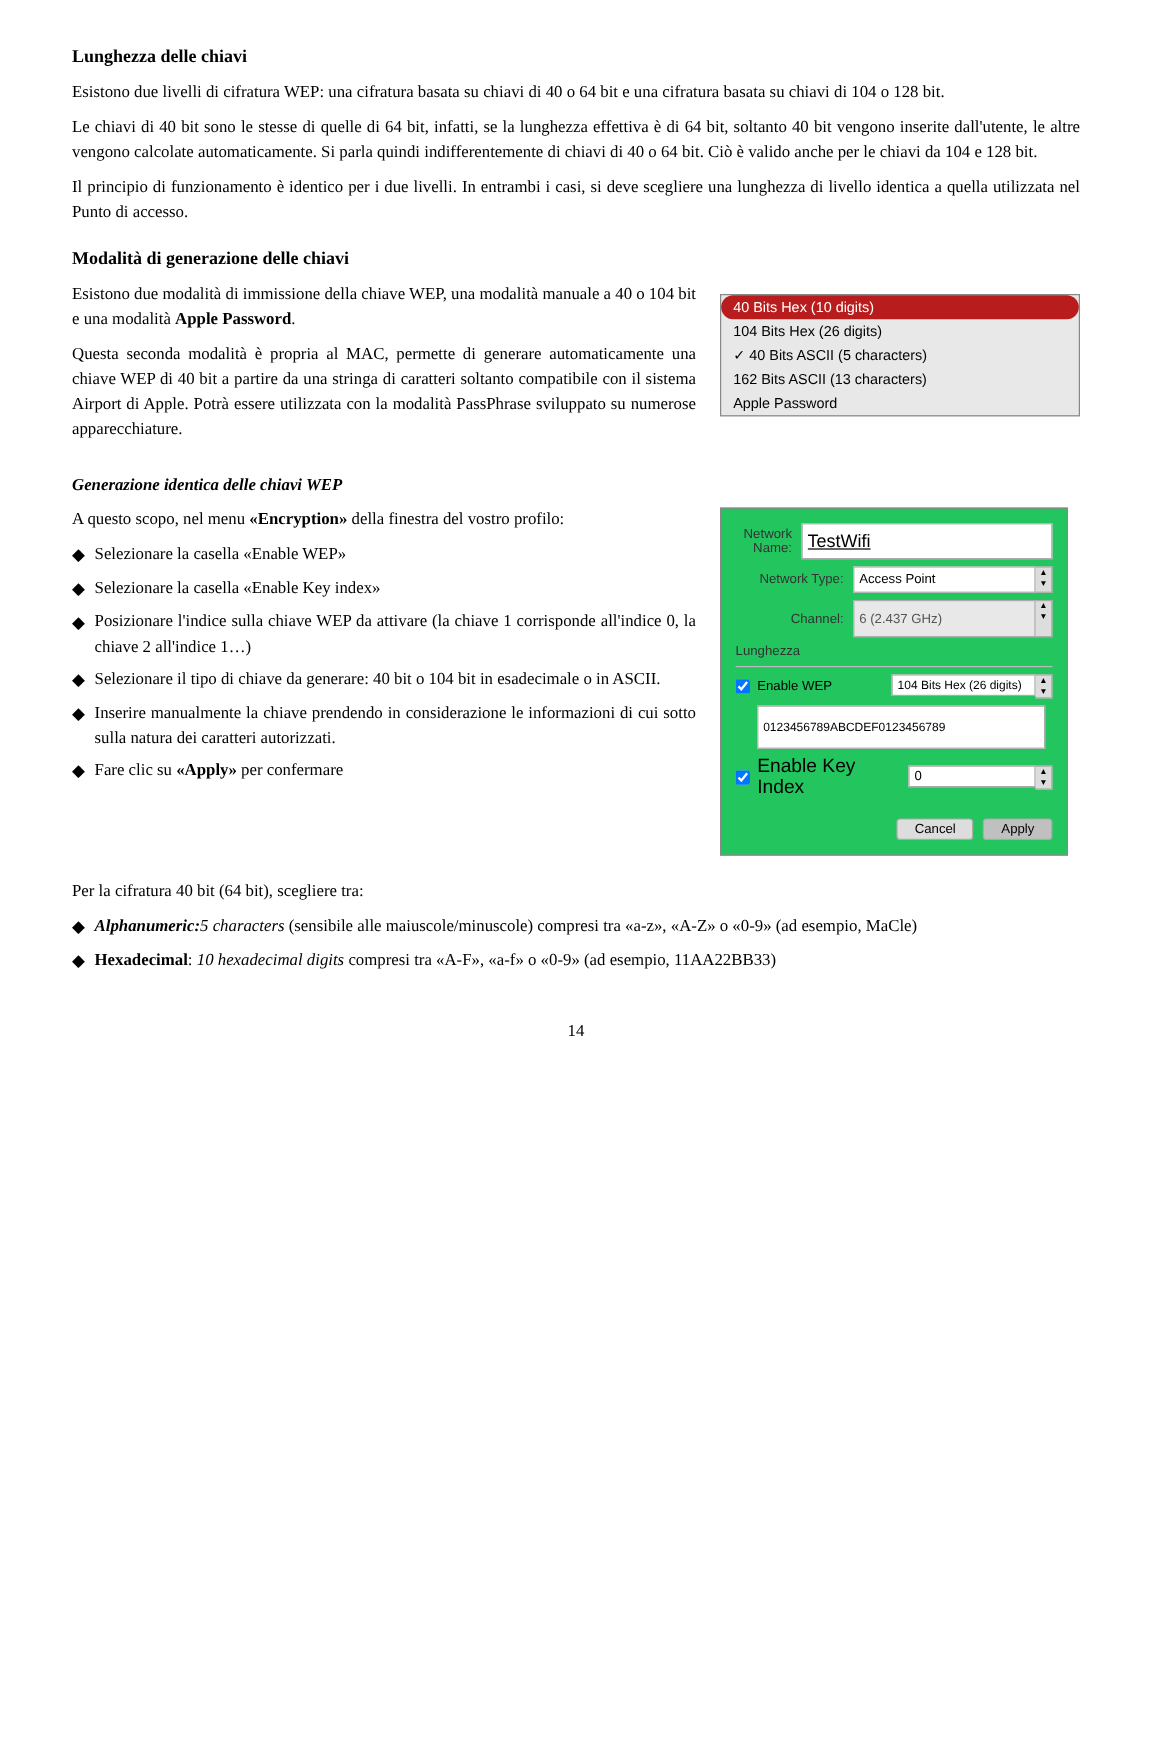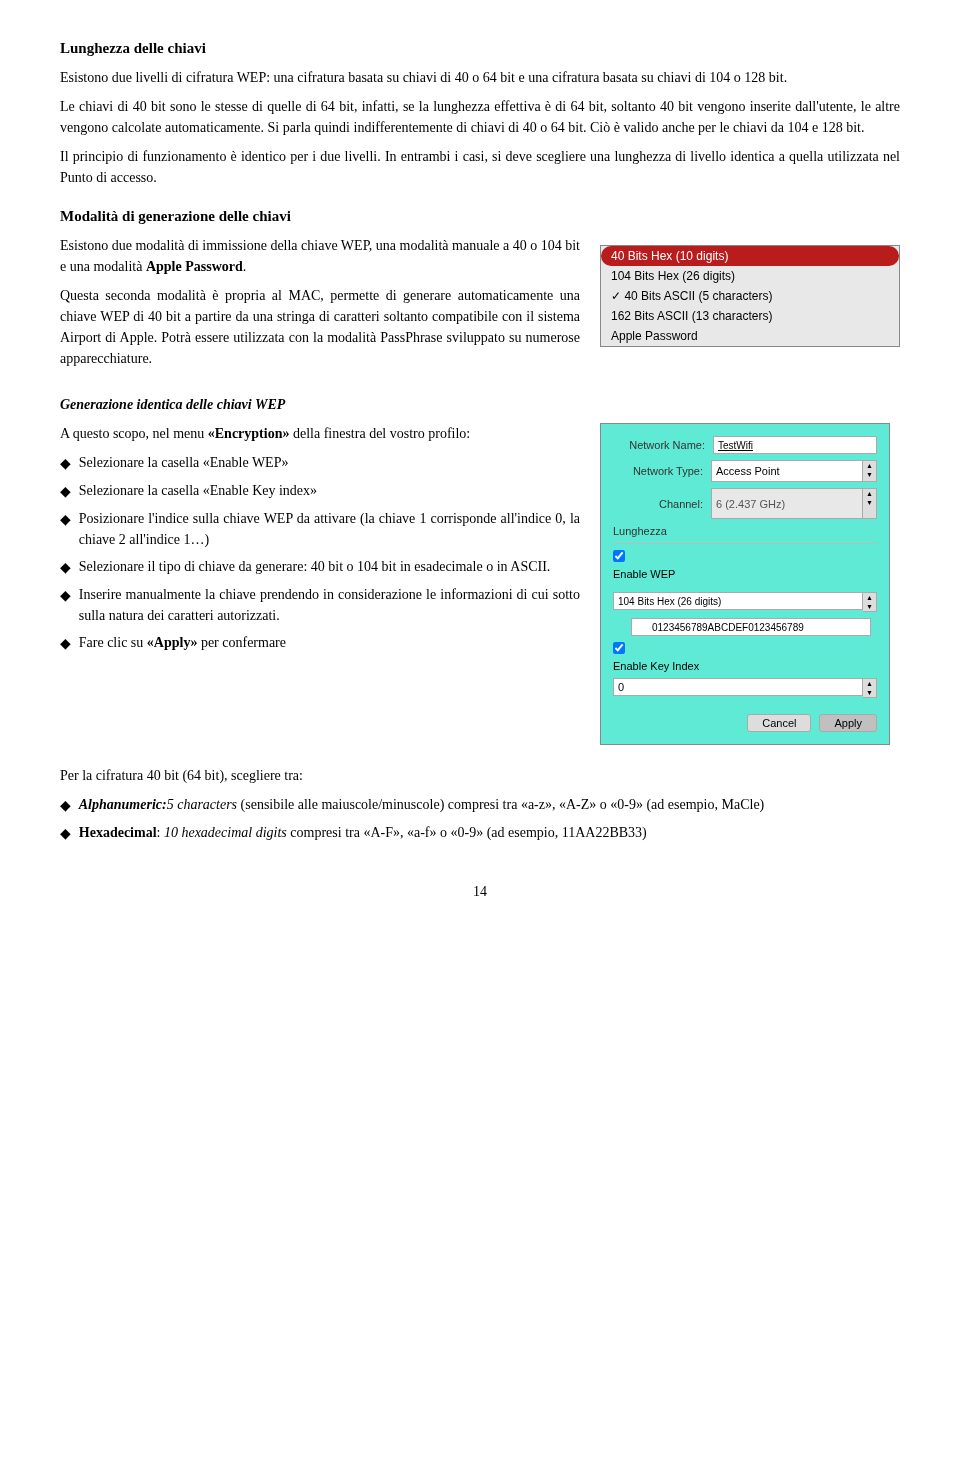--- a/index.html
+++ b/index.html
@@ -58,21 +58,21 @@
       background: #b91c1c;
       color: #fff;
       border-radius: 10px;
     }
     .key-type-box .item.checked::before {
       content: '✓ ';
     }
     
     .dialog-box {
       border: 1px solid #888;
-      background: #5eead4;
+      background: #22c55e;
       padding: 12px;
       font-family: Arial, sans-serif;
       font-size: 12px;
       width: 290px;
     }
     .dialog-row {
       display: flex;
       align-items: center;
       margin-bottom: 6px;
     }
@@ -117,23 +117,23 @@
       line-height: 9px;
       cursor: pointer;
     }
     .dialog-divider {
       border: none;
       border-top: 1px solid #bbb;
       margin: 6px 0;
     }
     .dialog-checkbox-row {
       display: flex;
+      align-items: center;
       margin-bottom: 6px;
       gap: 6px;
-      flex-direction: column;
     }
     .dialog-checkbox-row input[type=checkbox] {
       width: 12px;
       height: 12px;
     }
     .dialog-buttons {
       display: flex;
       justify-content: flex-end;
       gap: 8px;
       margin-top: 16px;
@@ -244,21 +244,21 @@
           <span class="bullet-text">Fare clic su <span class="bold">«Apply»</span> per confermare</span>
         </li>
       </ul>
     </div>
     <div class="right-col">
       <div class="dialog-box">
 
         <div class="dialog-row">
           <span class="dialog-label">Network Name:</span>
           <div class="dialog-input-with-btn">
-            <input type="text" class="dialog-input" style="flex: 1 1 0%; border: 1px solid rgb(170, 170, 170); background: rgb(255, 255, 255); padding: 2px 4px; font-size: 10px; height: 18px; text-decoration: underline;" value="TestWifi">
+            <input type="text" class="dialog-input" style="flex: 1 1 0%; border: 1px solid rgb(170, 170, 170); background: rgb(255, 255, 255); padding: 14px 4px; font-size: 15px; height: 18px; text-decoration: underline;" value="TestWifi">
           </div>
         </div>
 
         <div class="dialog-row">
           <span class="dialog-label">Network Type:</span>
           <div class="dialog-input-with-btn">
             <input type="text" style="flex: 1 1 0%; border: 1px solid rgb(170, 170, 170); background: rgb(255, 255, 255); padding: 2px 4px; font-size: 11px; height: 22px;" value="Access Point">
             <div class="stepper">
               <span class="stepper-up">▲</span>
               <span class="stepper-down">▼</span>
@@ -287,26 +287,26 @@
           <div class="dialog-input-with-btn">
             <input type="text" style="width: 120px; border: 1px solid rgb(170, 170, 170); background: rgb(255, 255, 255); padding: 2px 4px; font-size: 10px; height: 18px;" value="104 Bits Hex (26 digits)">
             <div class="stepper">
               <span class="stepper-up">▲</span>
               <span class="stepper-down">▼</span>
             </div>
           </div>
         </div>
 
         <div style="margin-bottom:6px; padding-left:18px;">
-          <input type="text" style="width: 240px; border: 1px solid rgb(170, 170, 170); background: rgb(255, 255, 255); padding: 2px 20px; font-size: 10px; height: 18px;" value="0123456789ABCDEF0123456789">
+          <input type="text" style="width: 240px; border: 1px solid rgb(170, 170, 170); background: rgb(255, 255, 255); padding: 2px 4px; font-size: 10px; height: 36px;" value="0123456789ABCDEF0123456789">
         </div>
 
         <div class="dialog-checkbox-row">
           <input type="checkbox" checked="" style="">
-          <span style="font-size:11px; flex:1;">Enable Key Index</span>
+          <span style="font-size:16px; flex:1;">Enable Key Index</span>
           <div class="dialog-input-with-btn">
             <input type="text" style="width: 60px; border: 1px solid rgb(170, 170, 170); background: rgb(255, 255, 255); padding: 2px 4px; font-size: 11px; height: 18px;" value="0">
             <div class="stepper">
               <span class="stepper-up">▲</span>
               <span class="stepper-down">▼</span>
             </div>
           </div>
         </div>
 
         <div class="dialog-buttons">

